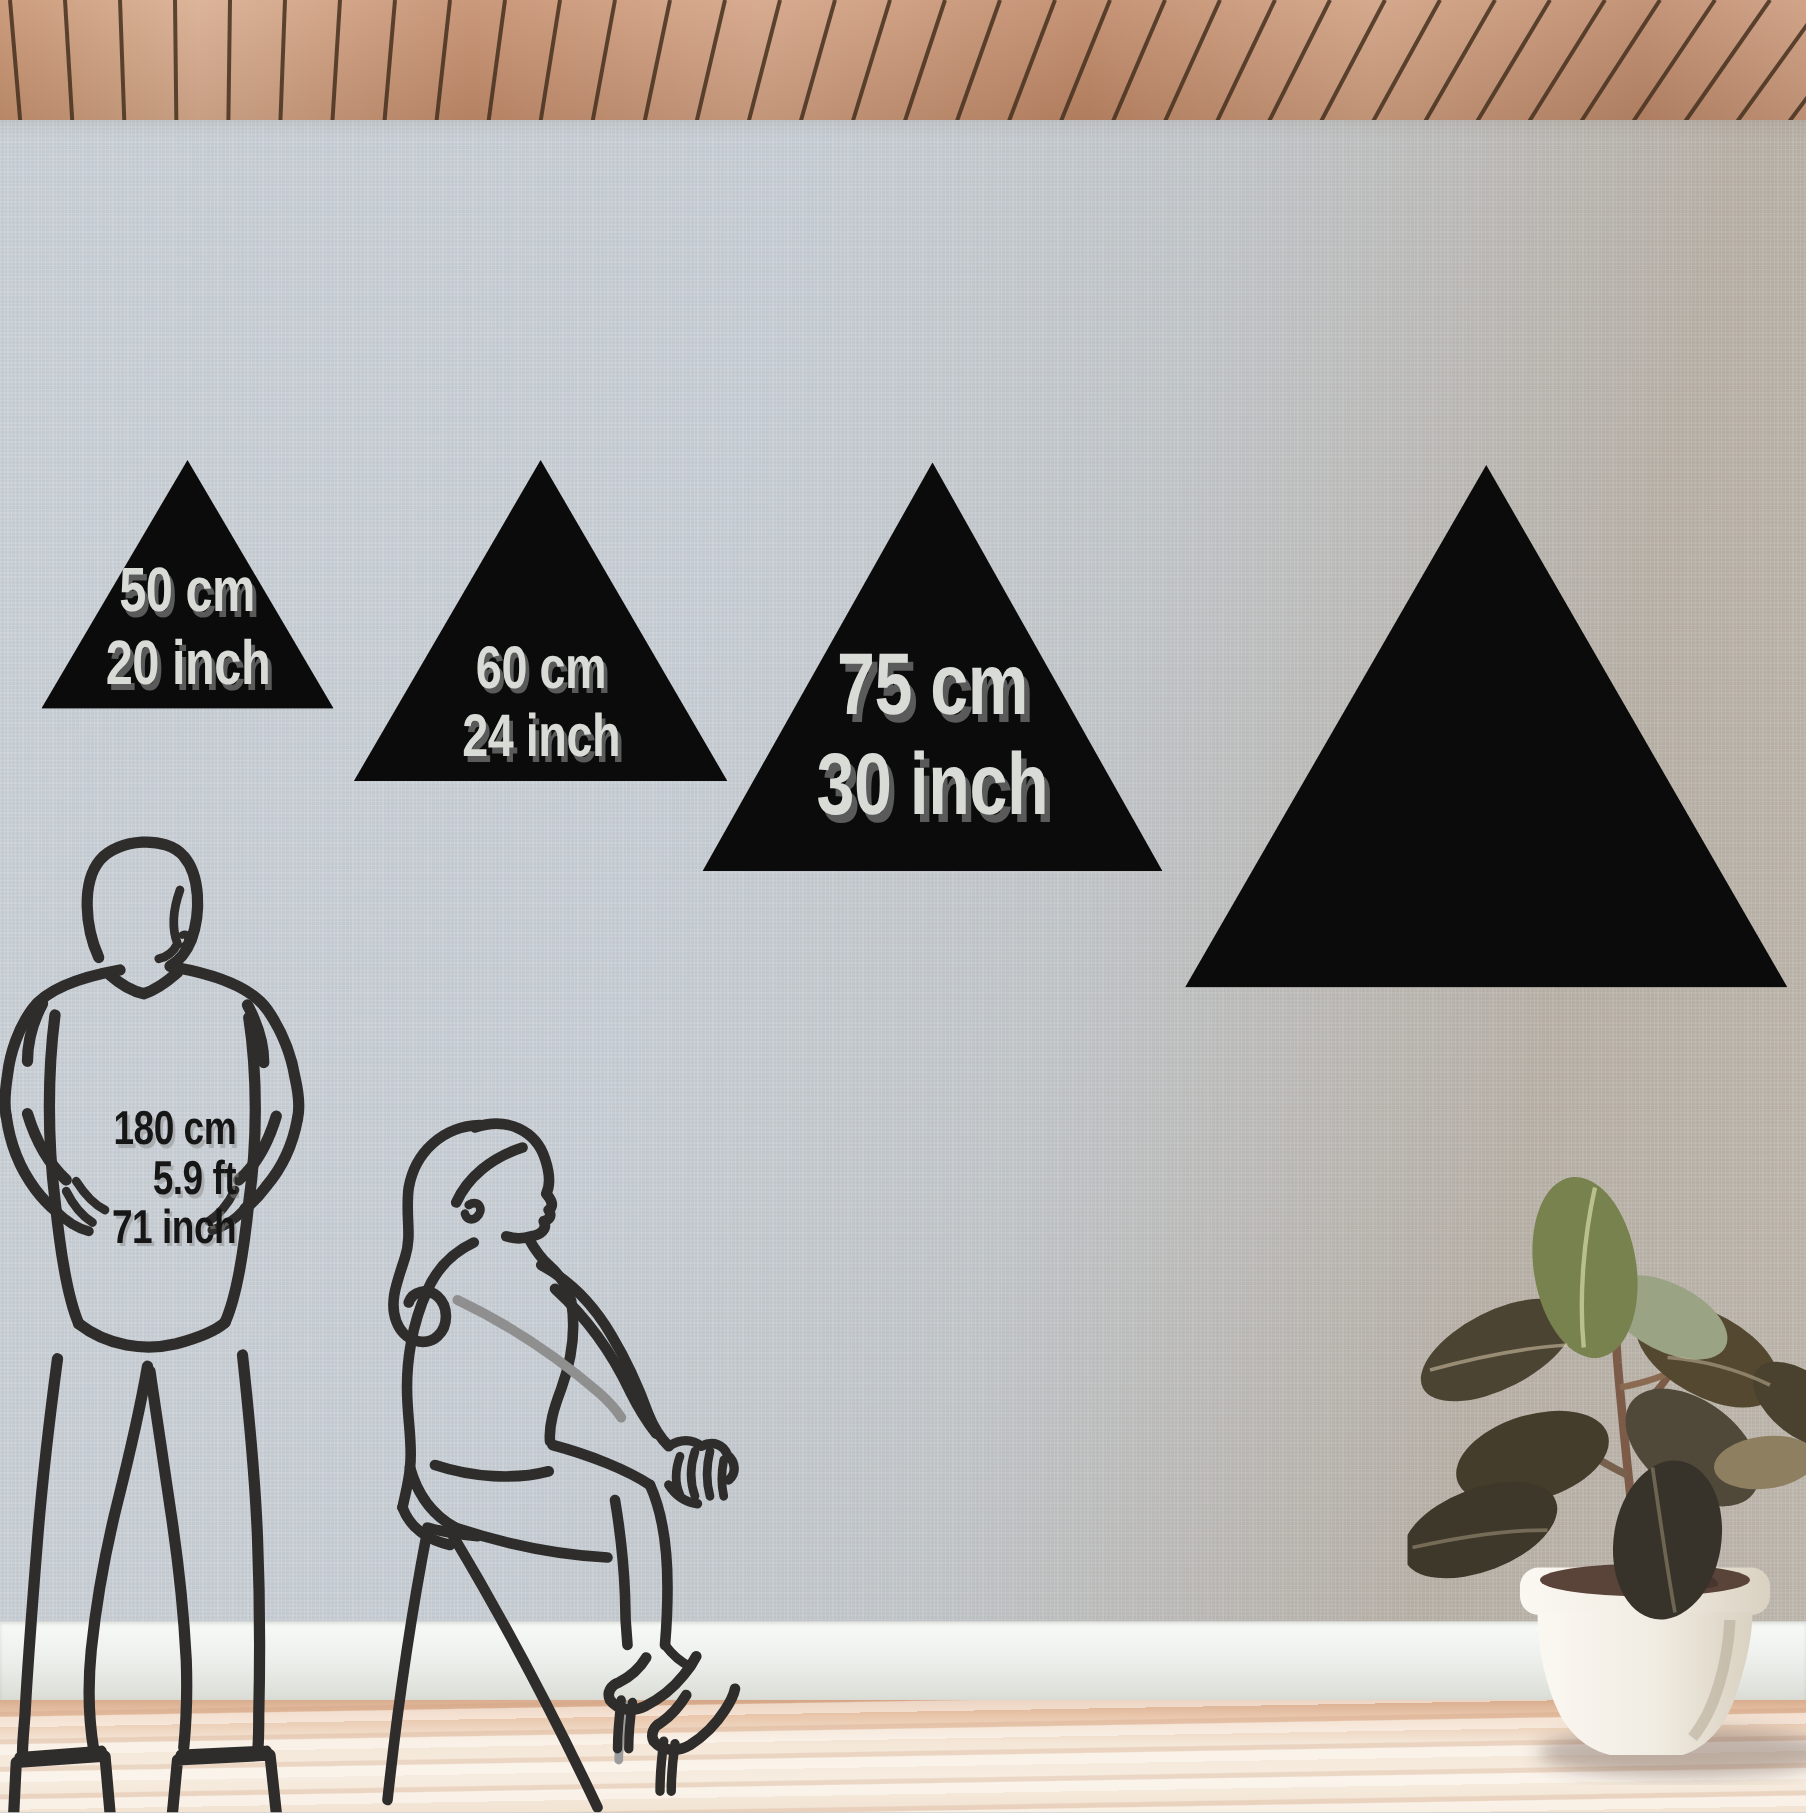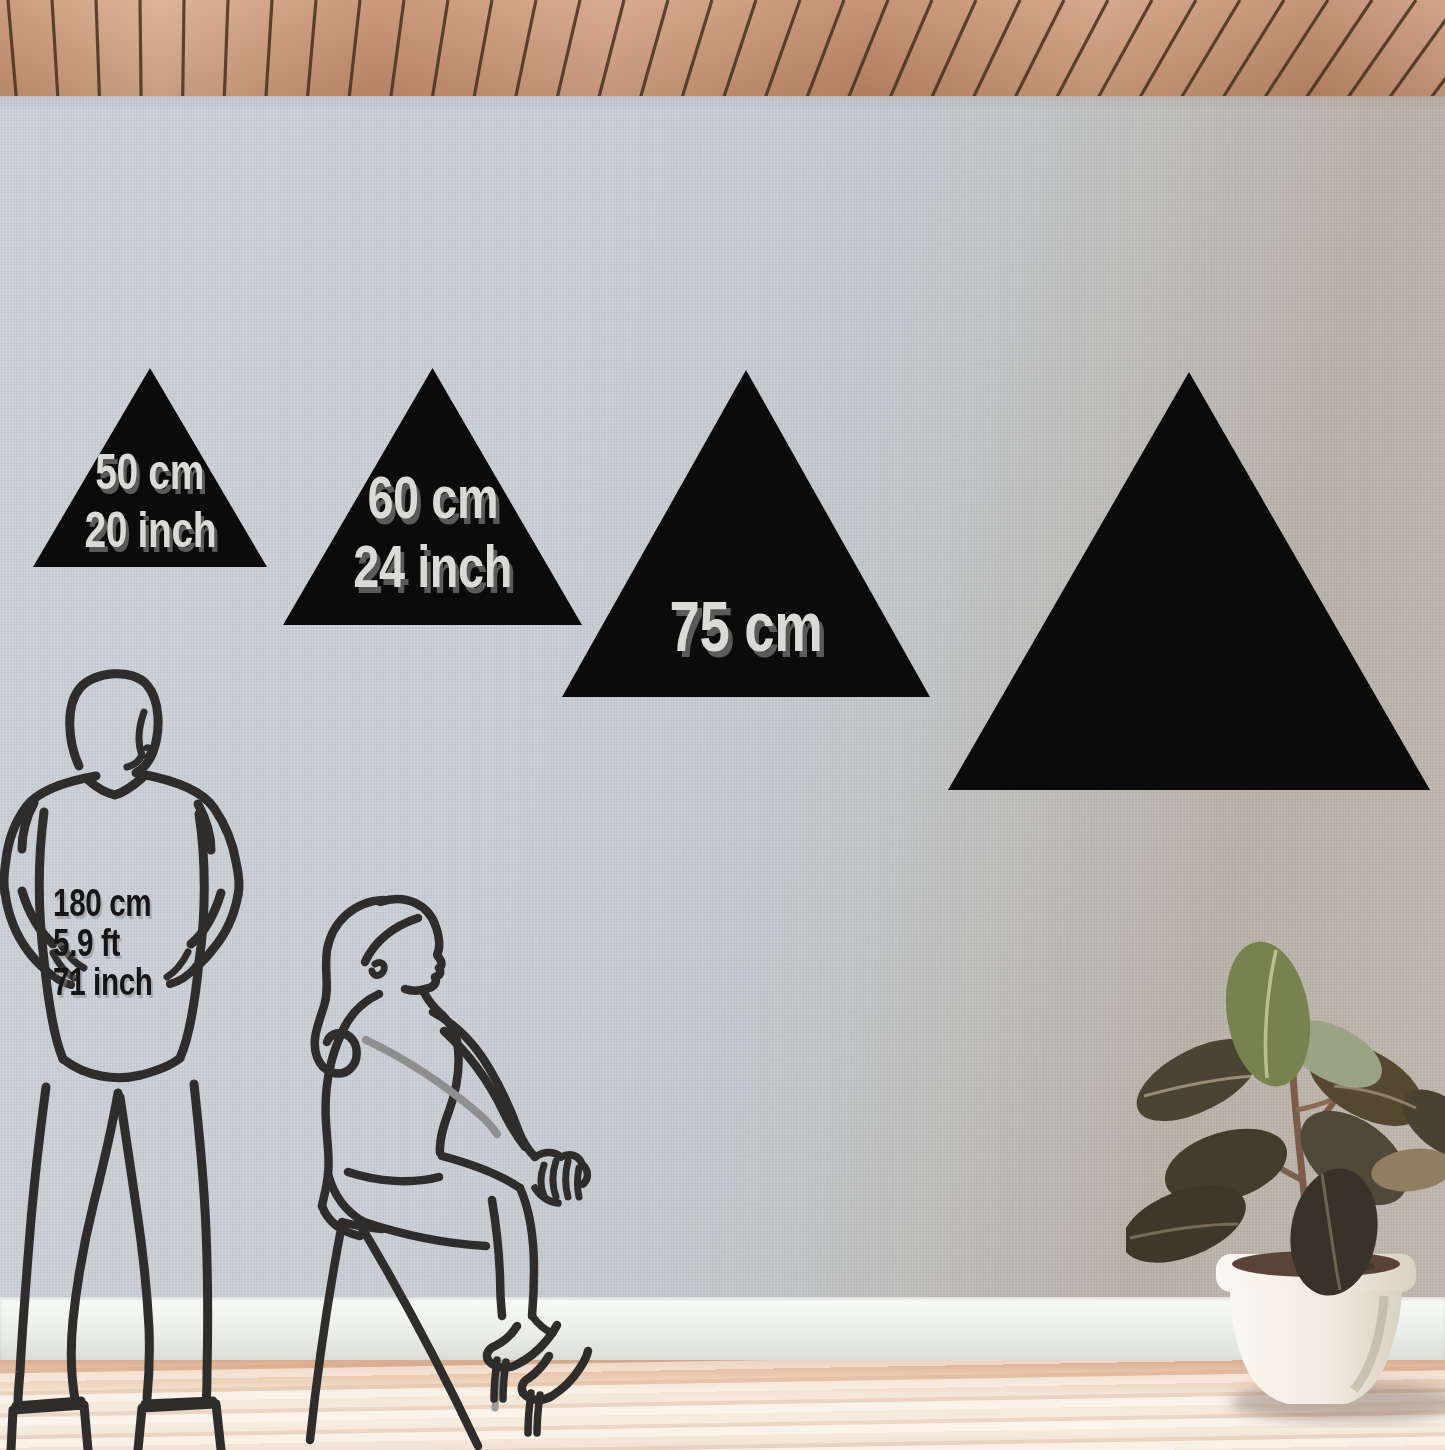--- a/index.html
+++ b/index.html
@@ -46,28 +46,28 @@
   .tri-label{width:100%;text-align:center;color:var(--triangle-label,#d9dbd7);font-weight:700;margin-top:16px;}
   .cond{
     display:inline-block;transform:scaleX(0.78);transform-origin:50% 50%;
     letter-spacing:-0.5px;line-height:1.06;white-space:nowrap;
   }
   .tri .cond{text-shadow:0.080em 0.092em 0 var(--triangle-label-shadow,#565656);}
   .tri-line{display:block;}
   #tri-50{left:33px;top:368px;width:234px;height:199px;}
   #tri-50 .tri-label{font-size:50px;padding-bottom:8px;}
   #tri-60{left:283px;top:368px;width:299px;height:257px;}
-  #tri-60 .tri-label{font-size:60px;padding-bottom:24px;}
+  #tri-60 .tri-label{font-size:48px;padding-bottom:8px;}
   #tri-75{left:562px;top:370px;width:368px;height:327px;justify-content:center;}
   #tri-75 .tri-label{font-size:70px;padding-bottom:30px;}
   #tri-100{left:948px;top:372px;width:482px;height:418px;}
   #tri-100 .tri-label{font-size:88px;padding-bottom:26px;}
   
   .man-label{
-    position:absolute;left:36px;top:884px;width:155px;text-align:left;
+    position:absolute;left:51px;top:884px;width:155px;text-align:right;
     font-weight:700;font-size:38px;color:var(--reference-text,#161616);
   }
   .man-label .cond{display:block;line-height:1.04;text-shadow:0.07em 0.08em 0 rgba(140,140,140,0.5);}
   
   .figure{position:absolute;}
   svg{display:block;}
 </style>
 </head>
 <body>
 
@@ -124,20 +124,21 @@
 </div>
 <div class="tri" id="tri-60">
   <div class="tri-label">
     <span class="tri-line"><span class="cond">60 cm</span></span>
     <span class="tri-line"><span class="cond">24 inch</span></span>
   </div>
 </div>
 <div class="tri" id="tri-75">
   <div class="tri-label">
     <span class="tri-line"><span class="cond">75 cm</span></span>
+    <span class="tri-line"><span class="cond">30 inch</span></span>
   </div>
 </div>
 <div class="tri" id="tri-100">
   <div class="tri-label">
   </div>
 </div>
 
 <svg class="figure" style="left:0;top:660px" width="260" height="790" viewBox="0 0 260 790">
   <g stroke="#2e2d2b" stroke-width="9" fill="none" stroke-linecap="round" stroke-linejoin="round">
     <g>

